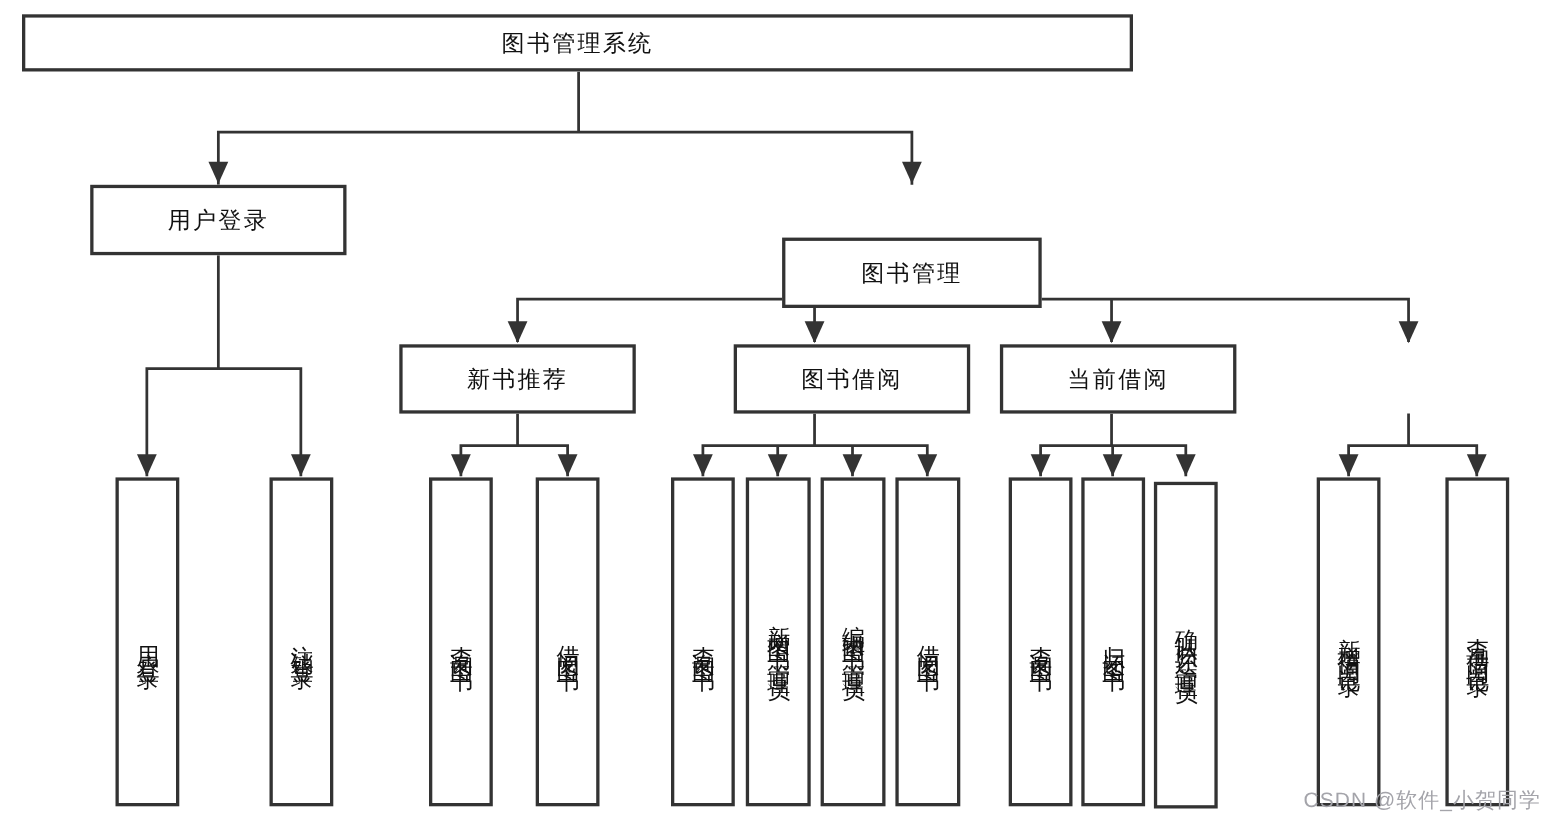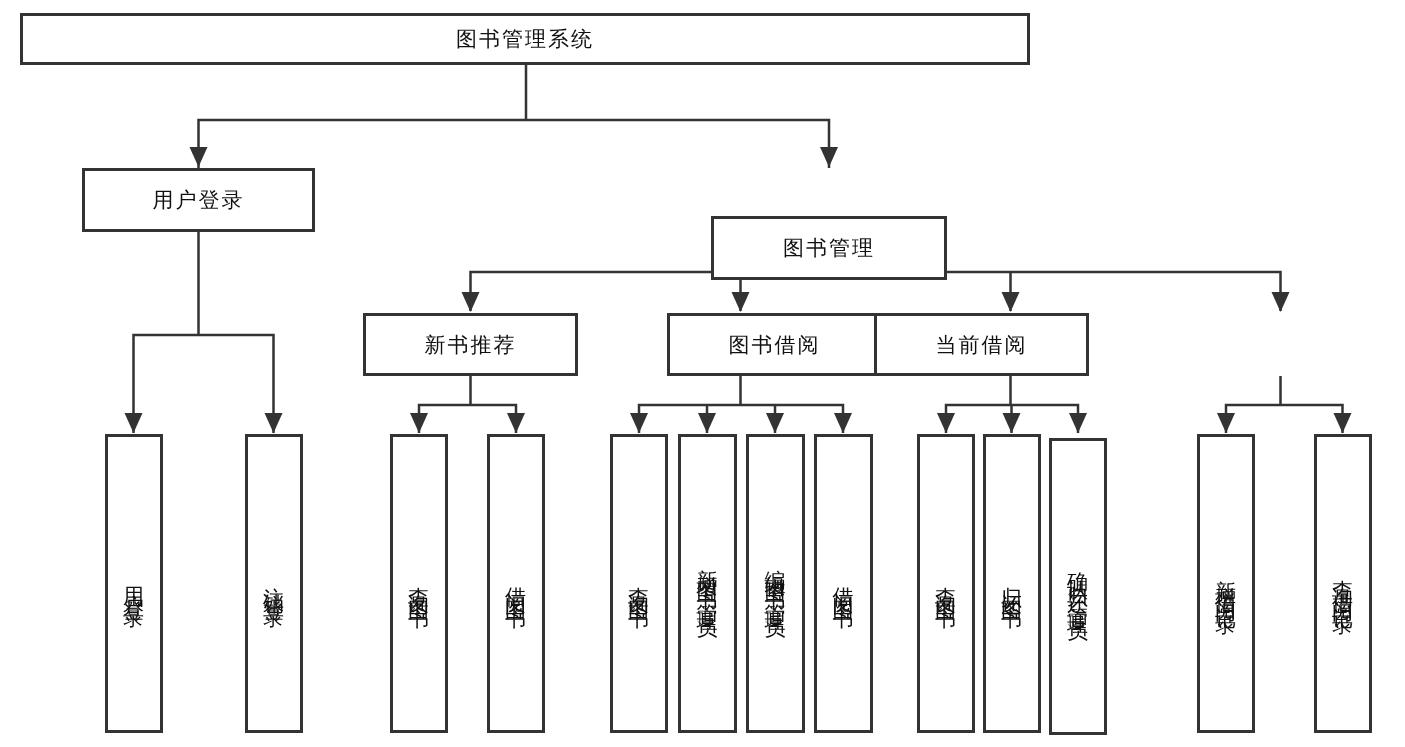--- a/index.html
+++ b/index.html
@@ -96,21 +96,21 @@
   <div class="box hbox" style="left:711px; top:168px; width:236px; height:64px;margin-top:48px;">
     <span>图书管理</span>
   </div>
 
   <div class="box hbox" style="left:363px; top:313px; width:215px; height:63px;">
     <span>新书推荐</span>
   </div>
   <div class="box hbox" style="left:667px; top:313px; width:215px; height:63px;">
     <span>图书借阅</span>
   </div>
-  <div class="box hbox" style="left:874px; top:313px; width:215px; height:63px;">
+  <div class="box hbox" style="left:909px; top:313px; width:215px; height:63px;">
     <span>当前借阅</span>
   </div>
 
   <div class="box vbox" style="left:105px; top:434px; width:58px; height:299px;">
     <span class="vtext">用户登录</span>
   </div>
   <div class="box vbox" style="left:245px; top:434px; width:58px; height:299px;">
     <span class="vtext">注销登录</span>
   </div>
 
@@ -144,14 +144,15 @@
     <span class="vtext">确认归还（管理员）</span>
   </div>
 
   <div class="box vbox" style="left:1197px; top:434px; width:58px; height:299px;">
     <span class="vtext">新增借阅记录</span>
   </div>
   <div class="box vbox" style="left:1314px; top:434px; width:58px; height:299px;">
     <span class="vtext">查询借阅记录</span>
   </div>
 
+  <div class="watermark">CSDN @软件_小贺同学</div>
 
 </div>
 
 </body></html>

